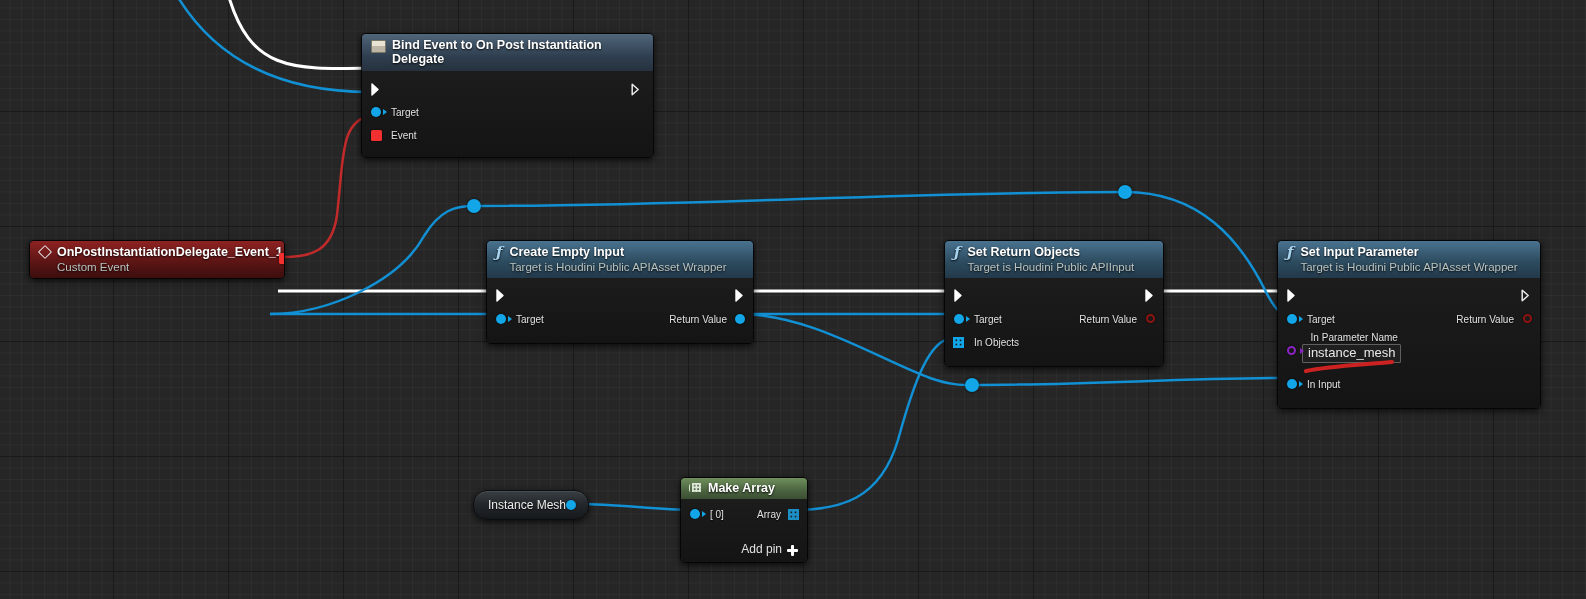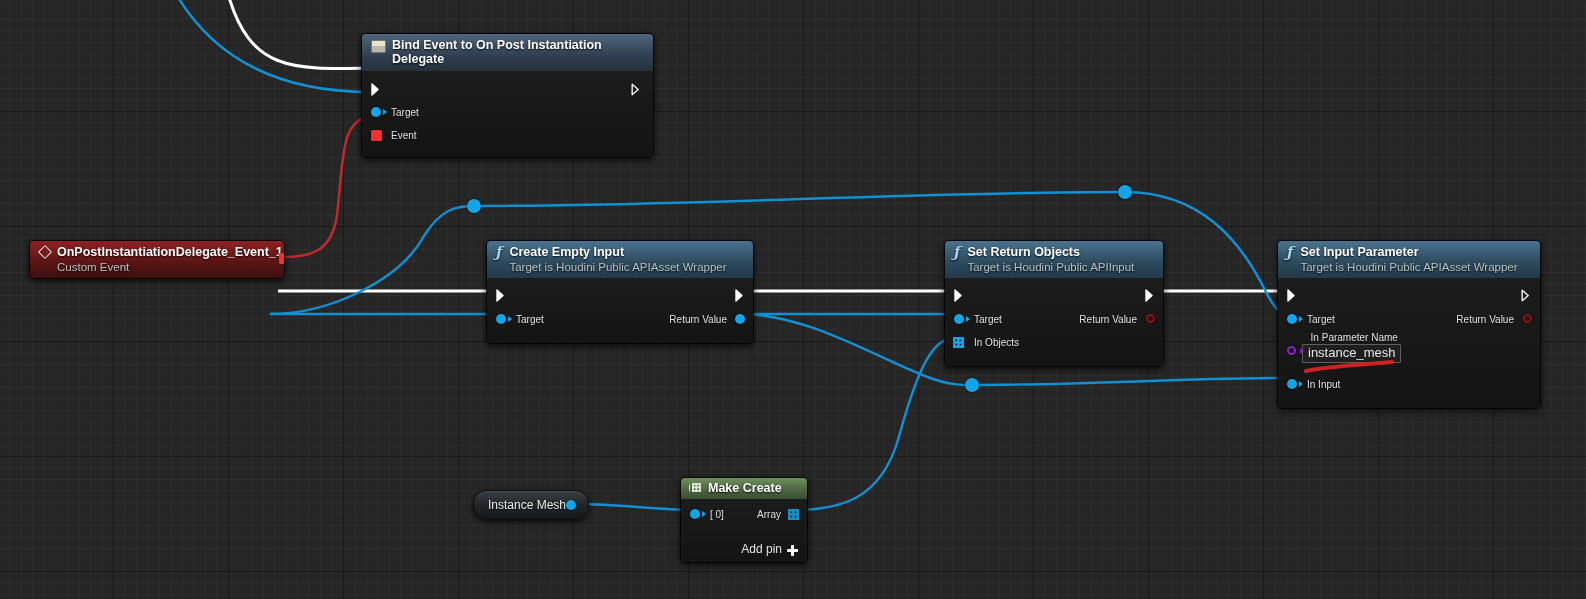--- a/index.html
+++ b/index.html
@@ -393,21 +393,21 @@
         <span class="pin-arrowlet" style="left:21px;top:8px;border-left:4px solid #12a5e8;"></span>
         <span class="plabel" style="margin-left:29px;">In Input</span>
       </div>
     </div>
   </div>
 
   <div class="node" style="left:680px;top:477px;width:126px;">
     <div class="hdr hdr-array" style="padding:3px 8px 4px 8px;">
       <span class="ico-arr"></span>
       <span class="titles">
-        <span>Make Create</span>
+        <span>Make Array</span>
       </span>
     </div>
     <div class="body" style="padding:4px 0 6px 0;">
       <div class="row">
         <span class="dot dot-blue" style="position:absolute;left:9px;top:6px;"></span>
         <span class="pin-arrowlet" style="left:21px;top:8px;border-left:4px solid #12a5e8;"></span>
         <span class="plabel" style="margin-left:29px;">[ 0]</span>
         <span class="plabel" style="position:absolute;right:26px;">Array</span>
         <span class="pin-array-dark" style="position:absolute;right:8px;top:6px;"></span>
       </div>

